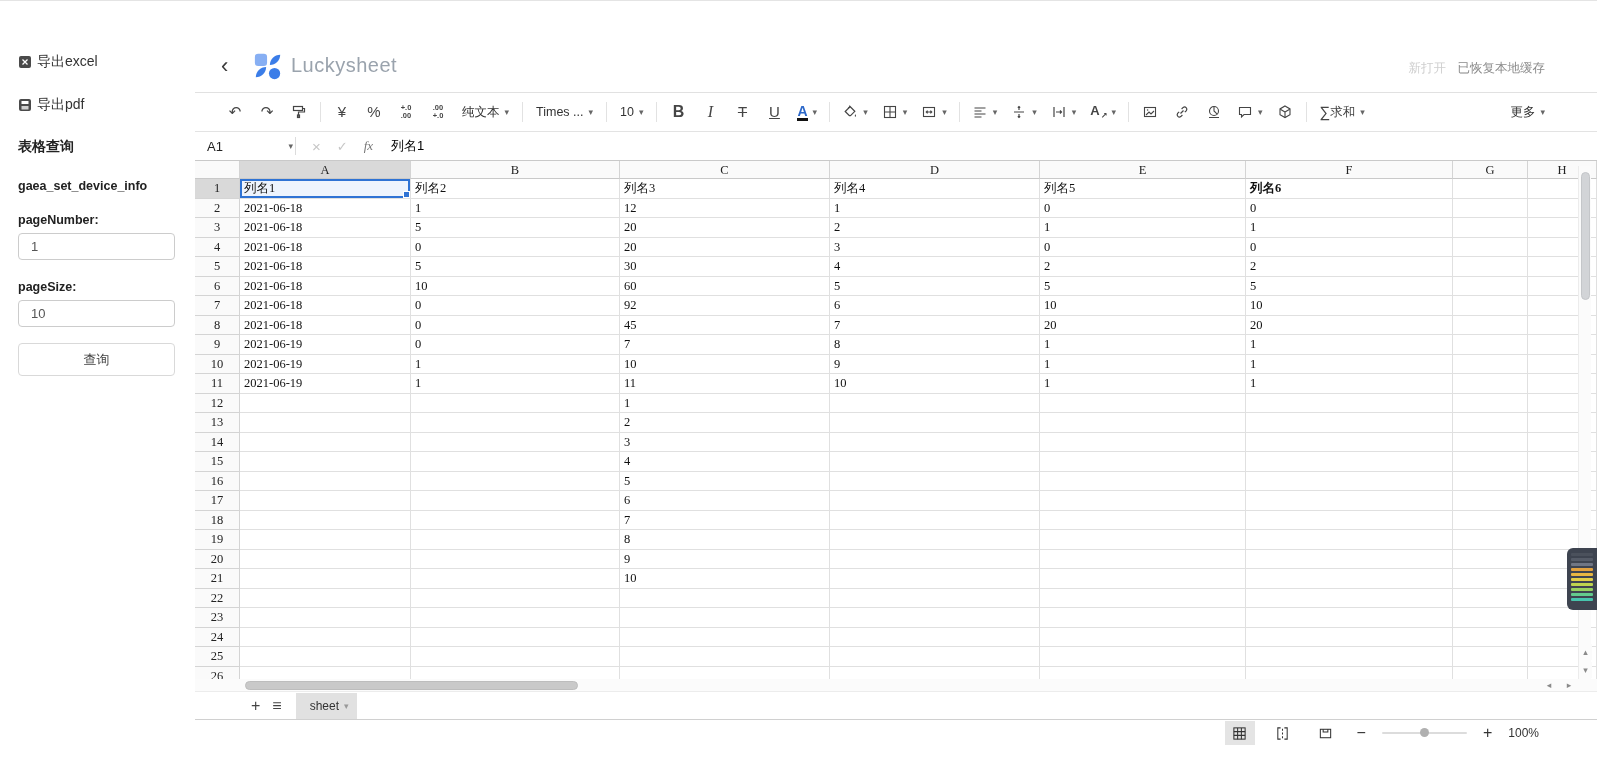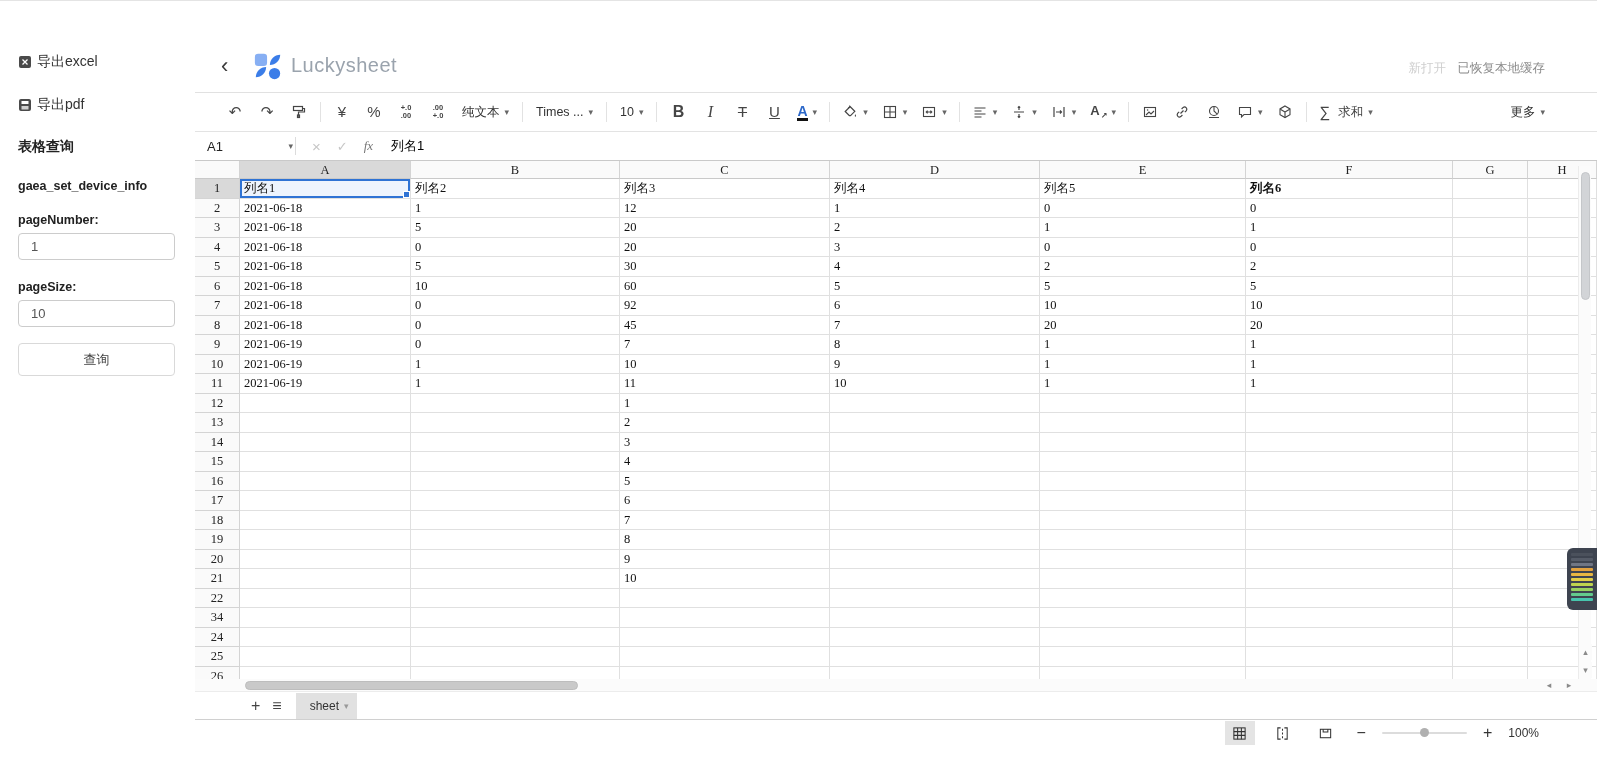--- a/index.html
+++ b/index.html
@@ -44,21 +44,21 @@
   .num2{display:inline-flex;flex-direction:column;justify-content:center;line-height:normal;}
   .num2 em{display:block;font-style:normal;font-size:7.5px;line-height:8px;color:#454545;font-weight:700;}
   .b{font-weight:700;font-size:16px;}
   .it{font-family:"Liberation Serif",serif;font-style:italic;font-size:16px;}
   .s{text-decoration:line-through;font-size:15px;}
   .u{text-decoration:underline;font-size:15px;}
   .fc-a{color:#2c68c9;font-size:14px;font-weight:700;border-bottom:3px solid #111;line-height:14px;}
   .rot{position:relative;font-size:13px;font-weight:700;}
   .rot i{font-style:normal;font-size:8px;position:relative;top:3px;left:1px;}
   .tb-more{margin-left:auto;padding-right:52px;display:inline-flex;align-items:center;font-size:12.5px;color:#333;cursor:pointer;}
-  .sum-lbl{font-size:12.5px;margin-left:8px;}
+  .sum-lbl{font-size:12.5px;margin-left:0;}
 
   
   .fb{position:absolute;left:0;top:91px;width:100%;height:29px;border-bottom:1px solid #c9c9c9;box-sizing:border-box;
       display:flex;align-items:center;}
   .fb-name{width:86px;padding-left:12px;font-size:13px;color:#222;display:flex;align-items:center;justify-content:space-between;cursor:pointer;}
   .fb-sep{width:1px;height:18px;background:#dcdcdc;margin:0 8px 0 2px;}
   .fb-x{color:#c6c6c6;font-size:15px;padding:0 8px;cursor:pointer;}
   .fb-ck{color:#c6c6c6;font-size:13px;padding:0 8px;cursor:pointer;}
   .fb-fx{color:#777;font-size:13px;font-style:italic;font-family:"Liberation Serif",serif;padding:0 8px;cursor:pointer;}
   .fb-val{margin-left:10px;font-size:13px;color:#000;}
@@ -559,21 +559,21 @@
           <div class="g-cell g-data" style="width: 171px;"></div>
           <div class="g-cell g-data" style="width: 209px;"></div>
           <div class="g-cell g-data" style="width: 210px;"></div>
           <div class="g-cell g-data" style="width: 210px;"></div>
           <div class="g-cell g-data" style="width: 206px;"></div>
           <div class="g-cell g-data" style="width: 207px;"></div>
           <div class="g-cell g-data" style="width: 75px;"></div>
           <div class="g-cell g-data" style="width: 69px;"></div>
         </div>
         <div class="g-row">
-          <div class="g-cell g-rowhead" style="width: 45px;">34</div>
+          <div class="g-cell g-rowhead" style="width: 45px;">23</div>
           <div class="g-cell g-data" style="width: 171px;"></div>
           <div class="g-cell g-data" style="width: 209px;"></div>
           <div class="g-cell g-data" style="width: 210px;"></div>
           <div class="g-cell g-data" style="width: 210px;"></div>
           <div class="g-cell g-data" style="width: 206px;"></div>
           <div class="g-cell g-data" style="width: 207px;"></div>
           <div class="g-cell g-data" style="width: 75px;"></div>
           <div class="g-cell g-data" style="width: 69px;"></div>
         </div>
         <div class="g-row">

